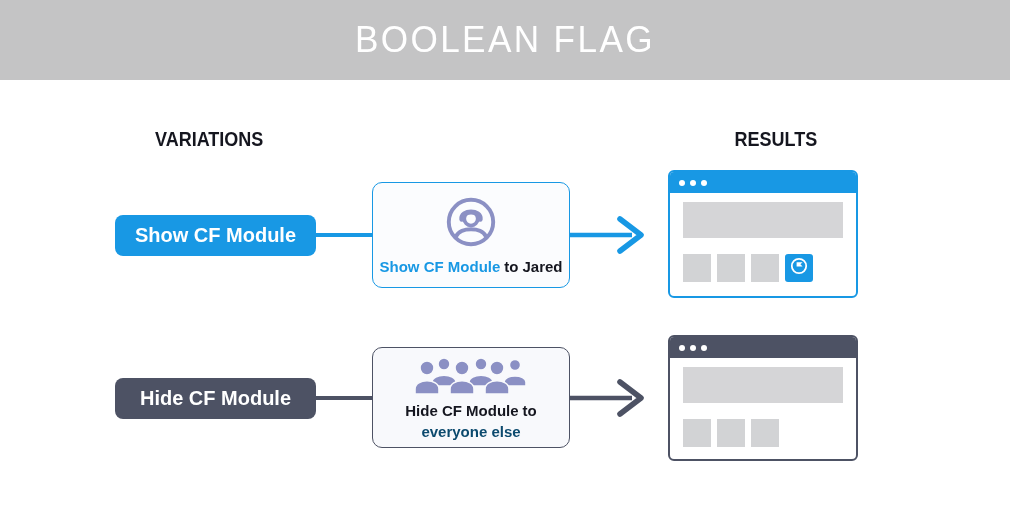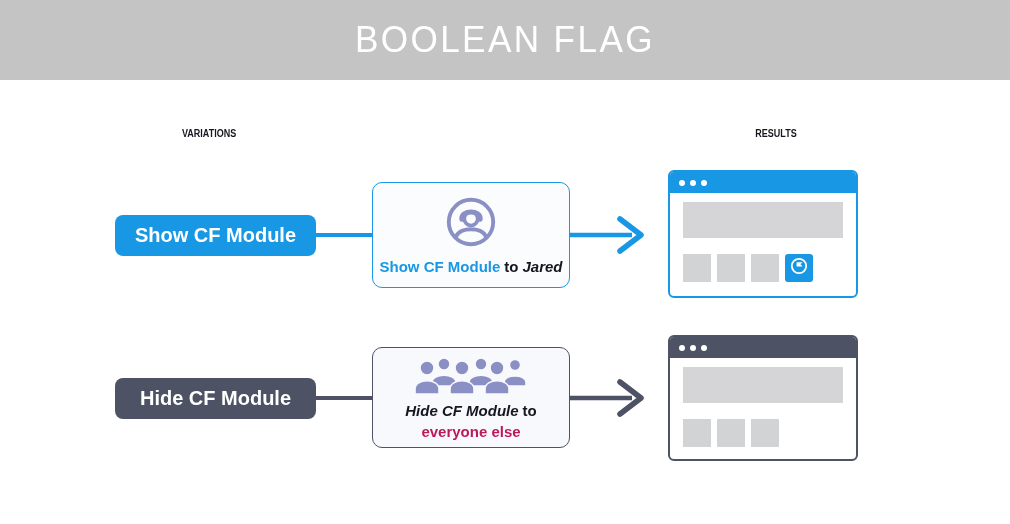--- a/index.html
+++ b/index.html
@@ -30,21 +30,21 @@
     transform: scaleX(0.95);
     white-space: nowrap;
   }
 
   
   .col-label {
     position: absolute;
     top: 128px;
     width: 200px;
     text-align: center;
-    font-size: 10px;
+    font-size: 20px;
     font-weight: 800;
     color: #15161f;
   }
   .col-label span { display: inline-block; transform: scaleX(0.9); white-space: nowrap; }
   .col-variations { left: 109px; }
   .col-targeting  { left: 372px; }
   .col-results    { left: 676px; }
 
   
   .pill {
@@ -84,23 +84,23 @@
   .rule-card-2 { top: 347px; height: 101px; border: 1.5px solid #4d5264; gap: 4px; background: #f8f9fc; }
 
   .rule-text {
     font-size: 15px;
     color: #15161f;
     display: flex; gap: 4px;
     white-space: nowrap;
     line-height: 17px;
   }
   .rule-text .flag-blue { color: #1898e4; font-weight: 700; }
-  .rule-text .flag-dark { color: #15161f; font-weight: 700; font-style: italic; }
+  .rule-text .flag-dark { color: #15161f; font-weight: 700; }
   .rule-text .plain { font-weight: 700; }
-  .rule-text-line2 { font-size: 15px; font-weight: 700; color: #be185d; line-height: 17px; }
+  .rule-text-line2 { font-size: 15px; font-weight: 700; color: #0c4a6e; line-height: 17px; }
 
   
   .flow-arrow { position: absolute; left: 570px; width: 92px; height: 44px; }
   .flow-arrow-1 { top: 213px; }
   .flow-arrow-2 { top: 376px; }
 
   
   .browser {
     position: absolute;
     left: 668px;

